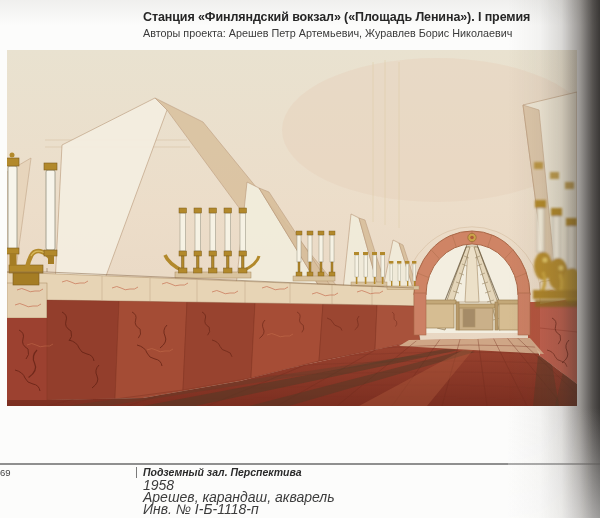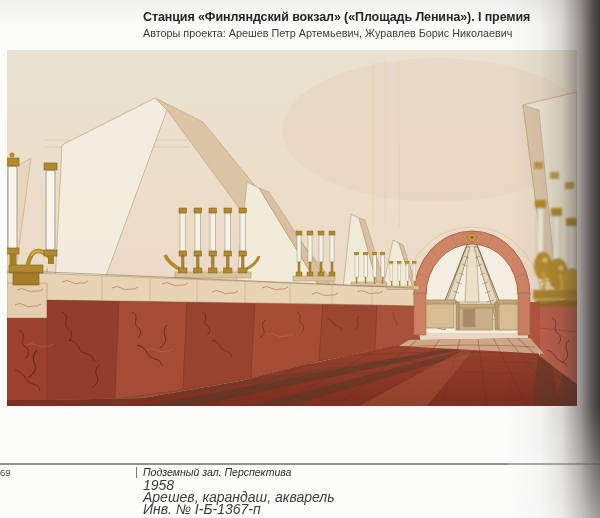--- a/index.html
+++ b/index.html
@@ -14,21 +14,21 @@
   
   .artwork{position:absolute;left:7px;top:50px;width:570px;height:356px;margin:0;}
   .artwork svg{display:block;width:570px;height:356px;}
   
   .rule{position:absolute;left:0;top:463px;width:600px;height:1.5px;background:#8f8f8f;}
   .caption{position:absolute;left:0;top:466px;width:600px;font-style:italic;color:#333;}
   .cap-num{position:absolute;left:0;top:1px;width:130px;text-align:left;font-style:normal;
            font-size:9.5px;color:#444;}
   .cap-div{position:absolute;left:136px;top:1px;width:1px;height:11px;background:#7a7a7a;}
   .cap-body{position:absolute;left:143px;top:0;}
-  .cap-title{font-size:10.5px;font-weight:normal;color:#2b2b2b;line-height:12.5px;}
+  .cap-title{font-size:10.5px;font-weight:bold;color:#2b2b2b;line-height:12.5px;}
   .cap-line{font-size:14px;line-height:12.3px;color:#3c3c3c;}
   
   .gutter{position:absolute;right:0;top:0;width:92px;height:518px;z-index:5;pointer-events:none;
     background:linear-gradient(to right,rgba(68,61,54,0) 0%,rgba(68,61,54,.05) 35%,
       rgba(66,59,52,.18) 58%,rgba(56,50,45,.5) 78%,rgba(44,40,37,.8) 92%,rgba(37,34,32,.9) 100%);}
   .gutter-fade{position:absolute;right:0;bottom:0;width:92px;height:110px;z-index:6;pointer-events:none;
     background:linear-gradient(to bottom,rgba(252,252,251,0),rgba(252,252,251,.5));}
 </style>
 </head>
 <body>
@@ -393,19 +393,19 @@
 
   <div class="rule"></div>
 
   <div class="caption">
     <span class="cap-num">69</span>
     <span class="cap-div"></span>
     <div class="cap-body">
       <div class="cap-title">Подземный зал. Перспектива</div>
       <div class="cap-line">1958</div>
       <div class="cap-line">Арешев, карандаш, акварель</div>
-      <div class="cap-line">Инв. № I-Б-1367-п</div>
+      <div class="cap-line">Инв. № I-Б-1118-п</div>
     </div>
   </div>
 
   <div class="gutter"></div>
   <div class="gutter-fade"></div>
 </div>
 
 </body></html>

